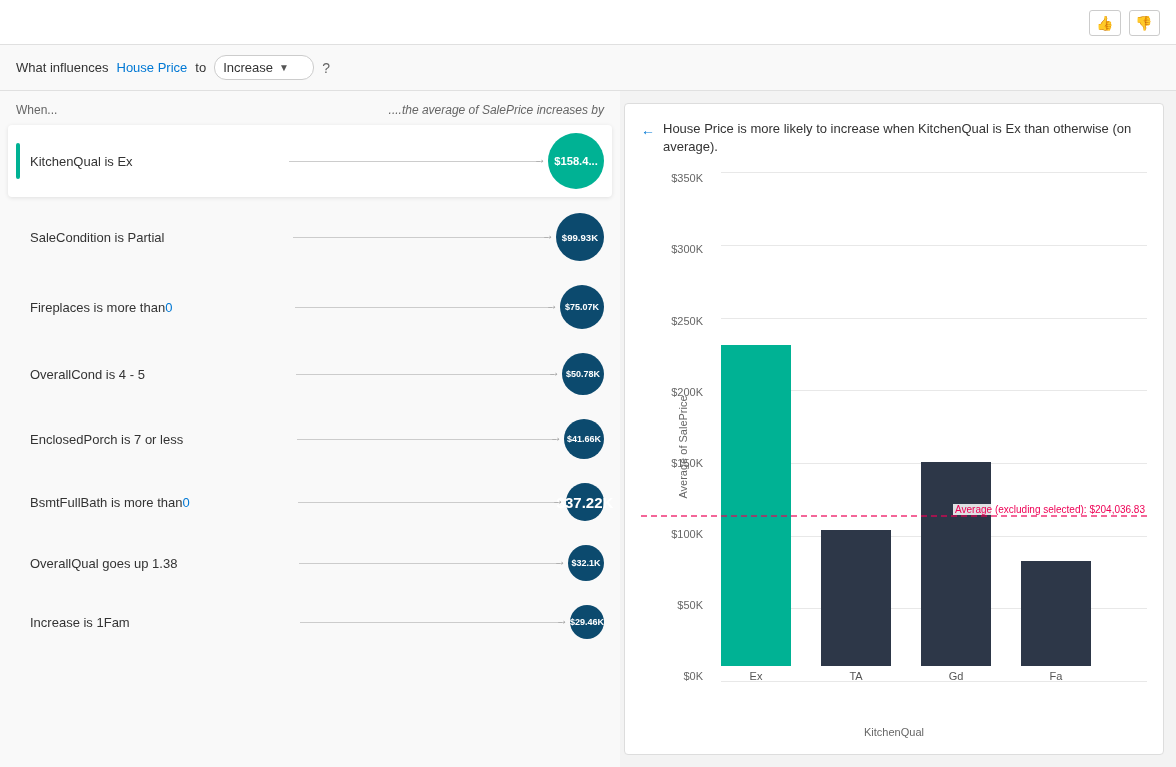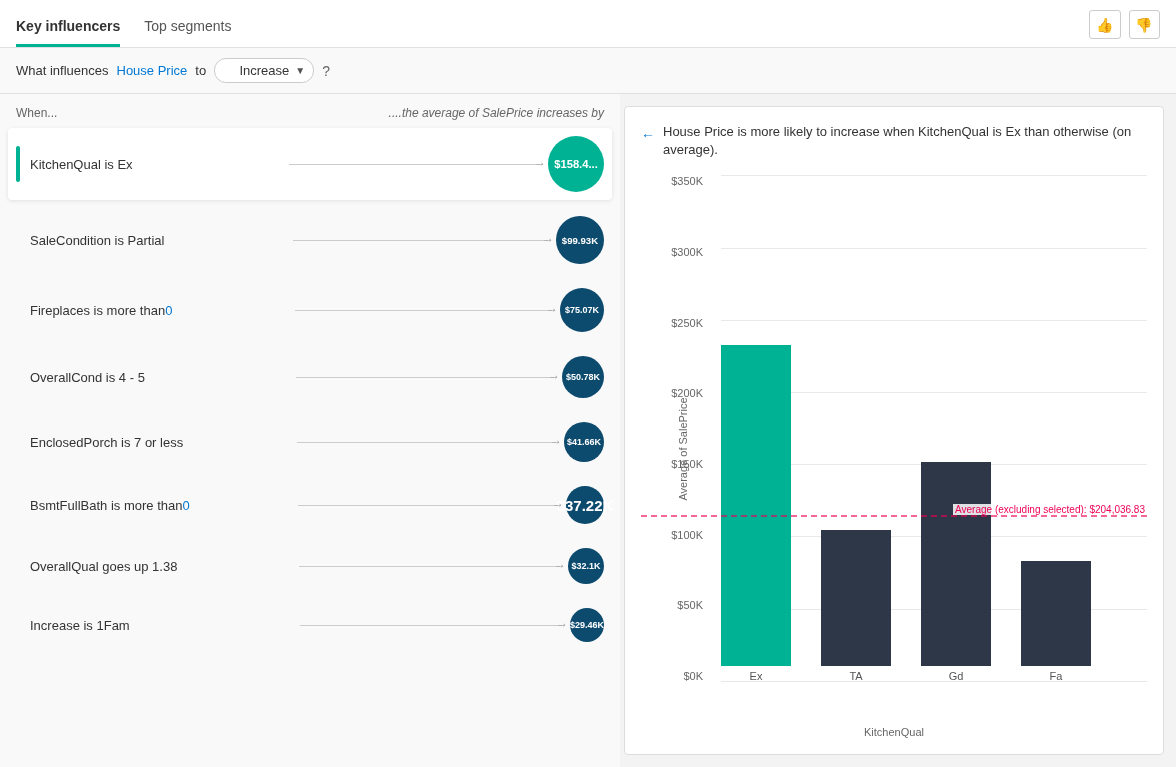--- a/index.html
+++ b/index.html
@@ -7,21 +7,21 @@
     .main-container { width: 1176px; height: 767px; background: #f3f3f3; display: flex; flex-direction: column; }
     .header { background: #fff; padding: 10px 16px 0 16px; border-bottom: 1px solid #e0e0e0; }
     .tabs { display: flex; gap: 24px; }
     .tab { padding: 8px 0 10px 0; cursor: pointer; font-size: 14px; color: #555; border-bottom: 3px solid transparent; }
     .tab.active { color: #333; border-bottom: 3px solid #00b294; font-weight: 600; }
     .tab-actions { margin-left: auto; display: flex; gap: 8px; padding-bottom: 8px; }
     .thumb-btn { background: none; border: 1px solid #ccc; border-radius: 3px; padding: 4px 6px; cursor: pointer; font-size: 14px; color: #555; }
     .header-row { display: flex; align-items: center; gap: 8px; padding: 10px 16px; background: #f9f9f9; border-bottom: 1px solid #e0e0e0; }
     .header-row .label { color: #333; font-size: 13px; }
     .header-row .highlight { color: #0078d4; }
-    .dropdown { border: 1px solid #ccc; border-radius: 12px; padding: 4px 8px; background: #fff; font-size: 13px; display: flex; align-items: center; gap: 6px; cursor: pointer; min-width: 100px; justify-content: flex-end; }
+    .dropdown { border: 1px solid #ccc; border-radius: 12px; padding: 4px 8px; background: #fff; font-size: 13px; display: flex; align-items: center; gap: 6px; cursor: pointer; min-width: 100px; }
     .dropdown .chevron { color: #555; font-size: 10px; }
     .help-icon { color: #666; font-size: 14px; cursor: pointer; }
     .content-area { display: flex; flex: 1; overflow: hidden; }
     .left-panel { width: 620px; background: #f9f9f9; overflow-y: auto; padding: 0; }
     .left-header { display: grid; grid-template-columns: 1fr auto; padding: 12px 16px 8px 16px; font-size: 12px; color: #666; }
     .left-header .right-text { text-align: right; font-style: italic; }
     .influencer-list { padding: 0 8px; }
     .influencer-item { display: flex; align-items: center; padding: 8px 8px; margin-bottom: 8px; border-radius: 4px; }
     .influencer-item.active { background: #fff; box-shadow: 0 1px 4px rgba(0,0,0,0.1); }
     .active-indicator { width: 4px; height: 36px; background: #00b294; border-radius: 2px; margin-right: 10px; }
@@ -52,24 +52,20 @@
     .x-axis-title { text-align: center; font-size: 11px; color: #666; margin-top: 4px; }
     .tab-header-row { display: flex; justify-content: space-between; }
   </style>
 </head>
 <body>
 
 <div class="main-container">
 
   <div class="header">
     <div class="tab-header-row">
-      <div class="tabs">
-        <div class="tab active">Key influencers</div>
-        <div class="tab">Top segments</div>
-      </div>
       <div class="tab-actions">
         <button class="thumb-btn">👍</button>
         <button class="thumb-btn">👎</button>
       </div>
     </div>
   </div>
 
   <div class="header-row">
     <span class="label">What influences</span>
     <span class="label highlight">House Price</span>

